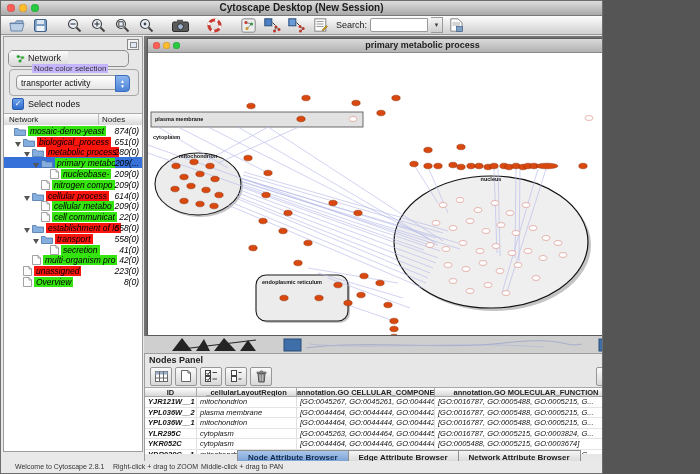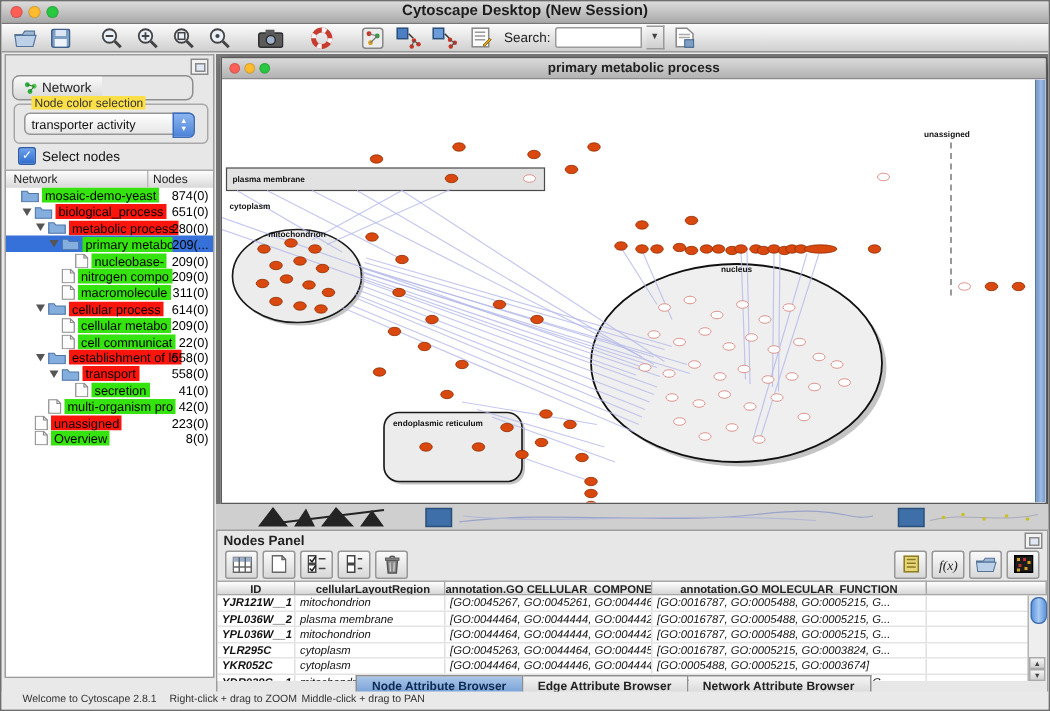--- a/index.html
+++ b/index.html
@@ -1,16 +1,16 @@
 <!DOCTYPE html>
 <html><head>
 <meta charset="utf-8">
 <style>
   html,body{margin:0;padding:0;background:#555;}
-  .app{width:700px;height:474px;position:relative;background:#e9e9e9;
+  .app{width:603px;height:474px;position:relative;background:#e9e9e9;
        font-family:"Liberation Sans",sans-serif;border:1px solid #6e6e6e;box-sizing:border-box;overflow:hidden;}
   
   .titlebar{position:absolute;left:0;top:0;right:0;height:14px;
             background:linear-gradient(#dcdcdc,#a9a9a9);border-bottom:1px solid #787878;}
   .tl{position:absolute;top:3px;width:8px;height:8px;border-radius:50%;box-shadow:inset 0 0 1px rgba(0,0,0,.5);}
   .tl.red{left:6px;background:#ff5f57;}
   .tl.yel{left:18px;background:#febc2e;}
   .tl.grn{left:30px;background:#28c840;}
   .title-text{position:absolute;left:0;right:0;text-align:center;font-size:10px;font-weight:bold;color:#1c1c1c;line-height:14px;}
   
@@ -28,36 +28,36 @@
           border:1px solid #9d9d9d;box-sizing:border-box;}
   .cp-title{height:13px;font-size:9px;font-weight:bold;color:#222;padding:2px 4px 0;}
   .float-ic{position:absolute;top:2px;width:10px;height:9px;border:1px solid #8a8a8a;background:#f2f2f2;}
   .float-ic::after{content:"";position:absolute;left:2px;top:2px;width:5px;height:4px;border:1px solid #8a8a8a;background:#dfe8f4;}
   .cp-tabs{position:absolute;left:4px;top:13px;height:15px;display:flex;border:1px solid #8f8f8f;border-radius:5px;overflow:hidden;}
   .seg{font-size:9px;line-height:15px;padding:0 7px;background:linear-gradient(#fafafa,#d8d8d8);color:#222;display:flex;align-items:center;gap:3px;}
   .seg.sel{background:linear-gradient(#b9d0ee,#84a8d8);font-weight:bold;}
   .seg+.seg{border-left:1px solid #8f8f8f;margin-top:19px;}
   .seg.more{padding:0 4px;font-size:7px;color:#333;}
   .groupbox{position:absolute;left:5px;top:32px;width:128px;height:25px;border:1px solid #a8a8a8;border-radius:4px;}
-  .legend{position:absolute;top:-6px;left:11px;background:#fde047;padding:0 2px;font-size:8px;color:#333;}
+  .legend{position:absolute;top:-6px;left:22px;background:#c4b5fd;padding:0 2px;font-size:8px;color:#333;}
   .combo{position:absolute;left:6px;top:5px;width:114px;height:15px;background:linear-gradient(#ffffff,#e6e6e6);
          border:1px solid #979797;border-radius:4px;font-size:8.5px;line-height:15px;padding-left:4px;box-sizing:border-box;color:#111;}
   .combo-step{position:absolute;right:-1px;top:-1px;width:13px;height:15px;border-radius:0 4px 4px 0;
               background:linear-gradient(#8cb5ef,#4c83d8);border:1px solid #3a6cbf;display:flex;flex-direction:column;align-items:center;justify-content:center;}
   .combo-step span{font-size:5px;line-height:5px;color:#fff;}
   .checkrow{position:absolute;left:8px;top:61px;display:flex;align-items:center;gap:4px;}
   .checkbox{width:10px;height:10px;border-radius:2px;background:linear-gradient(#6da2ec,#2f6ccd);border:1px solid #2a5cae;
             color:#fff;font-size:8px;line-height:10px;text-align:center;}
   .checklabel{font-size:9px;color:#111;}
   .treeheader{position:absolute;left:0;top:76px;right:0;height:11px;display:flex;
               background:linear-gradient(#fdfdfd,#d9d9d9);border-top:1px solid #aaa;border-bottom:1px solid #aaa;}
   .th1{flex:1;font-size:8px;color:#222;padding:1px 0 0 5px;}
   .th2{width:40px;font-size:8px;color:#222;padding:1px 0 0 3px;border-left:1px solid #bbb;}
   .tree{position:absolute;left:0;top:88px;right:0;bottom:0;background:#fff;overflow:hidden;}
-  .trow{display:flex;align-items:center;height:10.8px;position:relative;overflow:hidden;white-space:nowrap;}
+  .trow{display:flex;align-items:flex-end;height:10.8px;position:relative;overflow:hidden;white-space:nowrap;font-style:italic;}
   .trow.sel{background:#3571d8;}
   .tindent{flex:none;display:block;height:1px;}
   .tri{flex:none;width:0;height:0;border-left:3.5px solid transparent;border-right:3.5px solid transparent;border-top:5px solid #555;margin-right:2px;}
   .tri.hid{visibility:hidden;}
   .ticon{flex:none;margin-right:2px;display:flex;align-items:center;}
   .chip{flex:none;padding:0 2px;font-size:8.5px;line-height:10px;color:#000;}
   .chip.g{background:#35e30e;}
   .chip.r{background:#fb150d;}
   .cnt{position:absolute;right:3px;font-size:8.5px;color:#000;background:inherit;}
   
@@ -322,32 +322,20 @@
           <span class="tindent" style="width:29px"></span>
           <span class="tri hid"></span>
           <span class="ticon">
             <svg width="9" height="10" viewBox="0 0 9 10">
               <path d="M0.5 0.5 H6 L8.5 3 V9.5 H0.5 Z" fill="#fdfdfd" stroke="#8a8a8a" stroke-width="0.8"></path>
               <path d="M6 0.5 V3 H8.5" fill="none" stroke="#8a8a8a" stroke-width="0.8"></path>
             </svg>
           </span>
           <span class="chip g">nitrogen compo</span>
           <span class="cnt">209(0)</span>
-        </div>
-        <div class="trow">
-          <span class="tindent" style="width:29px"></span>
-          <span class="tri hid"></span>
-          <span class="ticon">
-            <svg width="9" height="10" viewBox="0 0 9 10">
-              <path d="M0.5 0.5 H6 L8.5 3 V9.5 H0.5 Z" fill="#fdfdfd" stroke="#8a8a8a" stroke-width="0.8"></path>
-              <path d="M6 0.5 V3 H8.5" fill="none" stroke="#8a8a8a" stroke-width="0.8"></path>
-            </svg>
-          </span>
-          <span class="chip g">macromolecule</span>
-          <span class="cnt">311(0)</span>
         </div>
         <div class="trow">
           <span class="tindent" style="width:20px"></span>
           <span class="tri"></span>
           <span class="ticon">
             <svg width="12" height="9" viewBox="0 0 12 9">
               <path d="M0.5 8.5 V1.5 H4 L5.2 3 H11.5 V8.5 Z" fill="#84aede" stroke="#4e74a6" stroke-width="0.8"></path>
             </svg>
           </span>
           <span class="chip r">cellular process</span>

